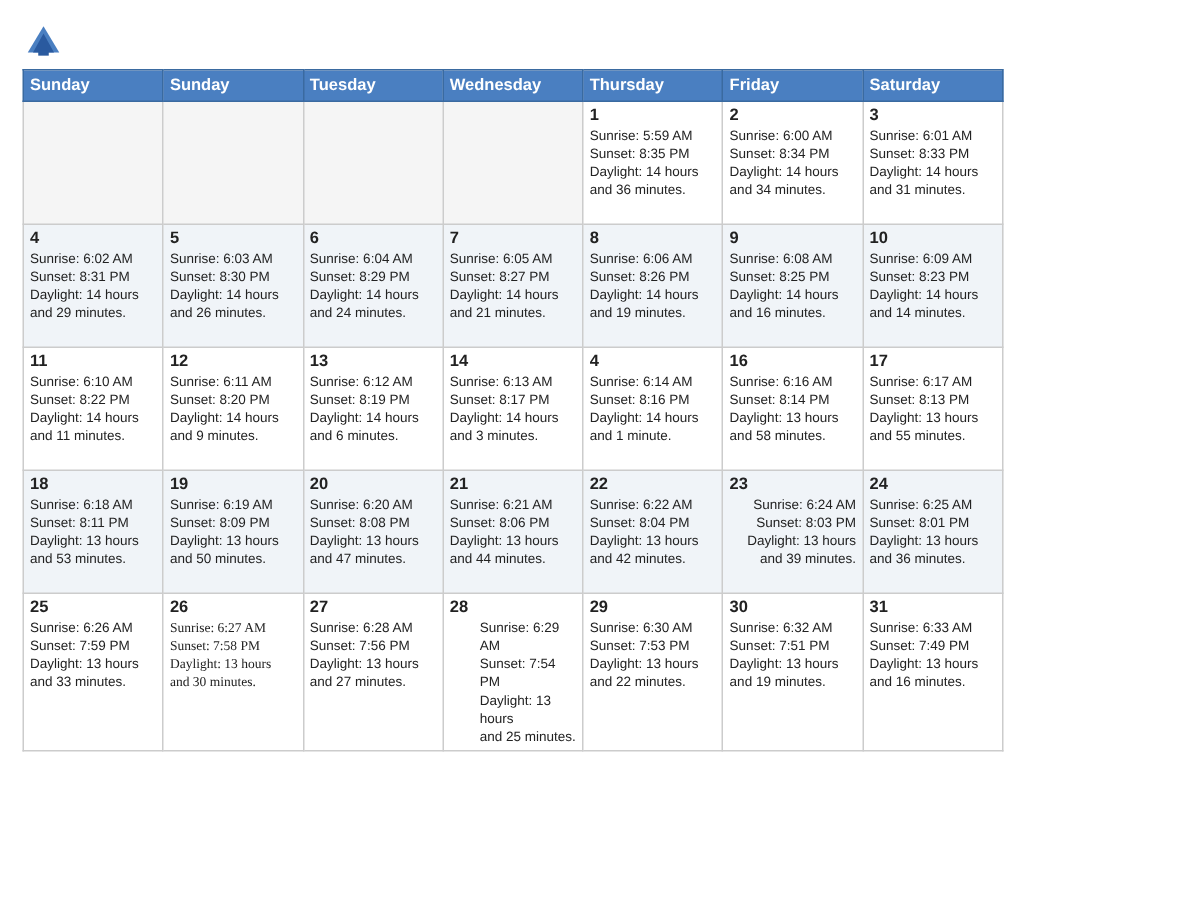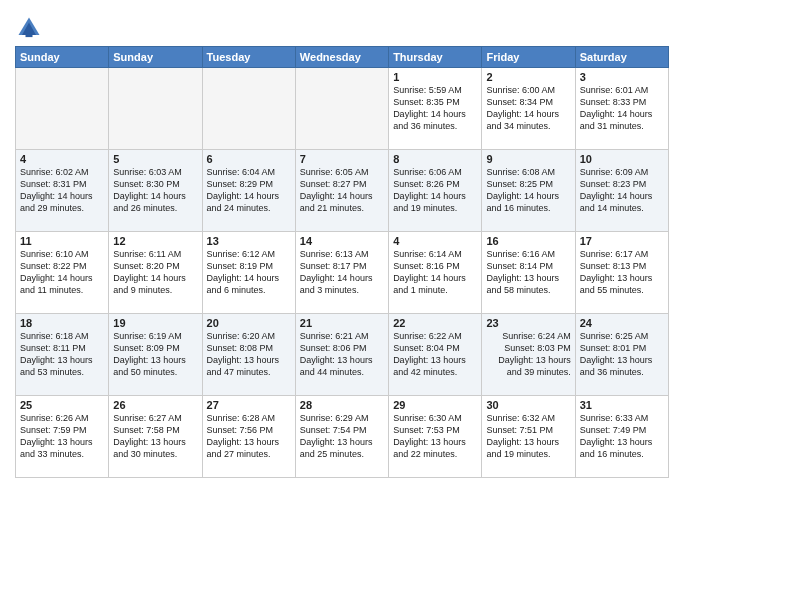--- a/index.html
+++ b/index.html
@@ -306,35 +306,35 @@
         <tr>
           <td>
             <span class="day-number">25</span>
             <div class="day-info" style="white-space: pre-line;">Sunrise: 6:26 AM
 Sunset: 7:59 PM
 Daylight: 13 hours
 and 33 minutes.</div>
           </td>
           <td>
             <span class="day-number">26</span>
-            <div class="day-info" style="white-space: pre-line;">Sunrise: 6:27 AM
+            <div class="day-info" style="white-space: pre-line; font-family: Liberation Serif, serif;">Sunrise: 6:27 AM
 Sunset: 7:58 PM
 Daylight: 13 hours
 and 30 minutes.</div>
           </td>
           <td>
             <span class="day-number">27</span>
             <div class="day-info" style="white-space: pre-line;">Sunrise: 6:28 AM
 Sunset: 7:56 PM
 Daylight: 13 hours
 and 27 minutes.</div>
           </td>
           <td>
             <span class="day-number">28</span>
-            <div class="day-info" style="white-space: pre-line;">Sunrise: 6:29 AM
+            <div class="day-info" style="white-space: pre-line; margin-left: 20px;">Sunrise: 6:29 AM
 Sunset: 7:54 PM
 Daylight: 13 hours
 and 25 minutes.</div>
           </td>
           <td>
             <span class="day-number">29</span>
             <div class="day-info" style="white-space: pre-line;">Sunrise: 6:30 AM
 Sunset: 7:53 PM
 Daylight: 13 hours
 and 22 minutes.</div>

